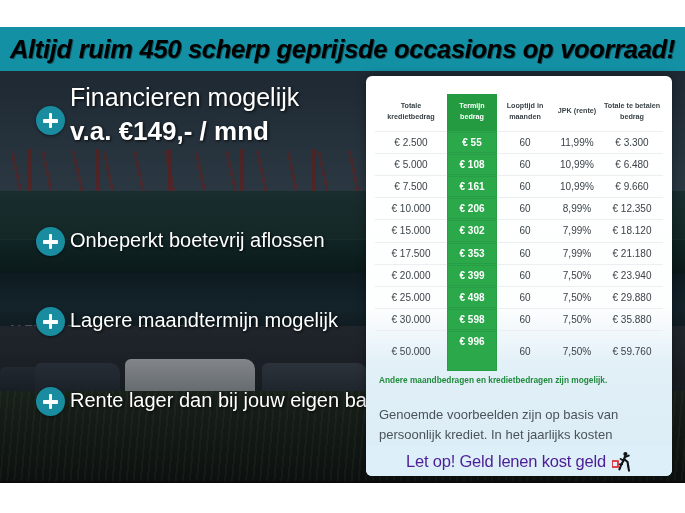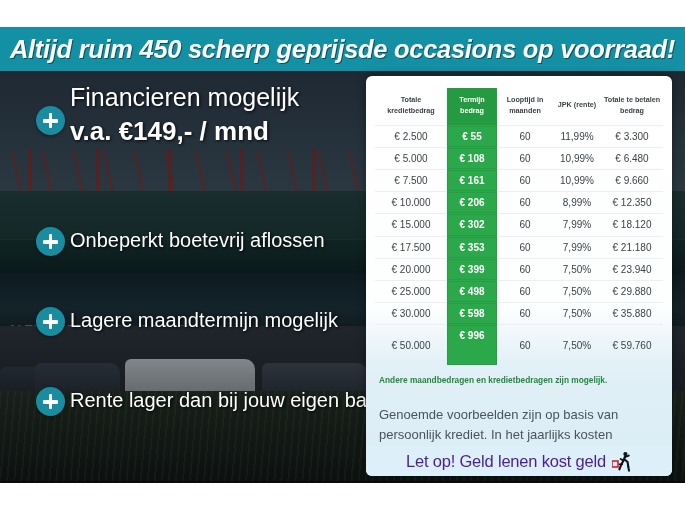--- a/index.html
+++ b/index.html
@@ -4,21 +4,21 @@
 <style>
   html,body{margin:0;padding:0;background:#ffffff;}
   body{width:685px;height:513px;overflow:hidden;font-family:"Liberation Sans",sans-serif;}
 
   .ad{position:absolute;left:0;top:0;width:685px;height:513px;background:#ffffff;}
 
   
   .banner{position:absolute;left:0;top:27px;width:685px;height:44px;background:#1390a4;}
   .banner-text{position:absolute;left:0;top:0;width:685px;height:44px;
     display:flex;align-items:center;justify-content:center;
-    color:#ffffff;font-size:25.5px;font-weight:bold;font-style:italic;
+    color:#000000;font-size:25.5px;font-weight:bold;font-style:italic;
     letter-spacing:-0.3px;text-shadow:1px 1px 0 rgba(0,0,0,.45);white-space:nowrap;}
 
   
   .stage{position:absolute;left:0;top:71px;width:685px;height:410px;overflow:hidden;
     background:#2b3a46;border-bottom:2px solid #0b0b0b;}
 
   
   .sky{position:absolute;left:0;top:0;width:685px;height:150px;
     background:linear-gradient(180deg,#32414e 0%,#3a4a56 45%,#41525e 100%);}
   .building{position:absolute;left:0;top:120px;width:685px;height:120px;
@@ -67,21 +67,21 @@
   .badge:before,.badge:after{content:"";position:absolute;background:#ffffff;border-radius:1px;}
   .badge:before{left:7px;top:13px;width:15px;height:3.5px;}
   .badge:after{left:12.7px;top:7px;width:3.5px;height:15px;}
   .bullet{position:absolute;left:70px;color:#ffffff;font-size:20px;font-weight:400;
     text-shadow:1px 1px 3px rgba(0,0,0,.9);white-space:nowrap;}
 
   
   .card{position:absolute;left:366px;top:76px;width:306px;height:400px;
     background:linear-gradient(180deg,#ffffff 0%,#fdfefe 58%,#e2f0f7 72%,#d9ecf5 100%);
     border-radius:6px;box-shadow:0 0 10px rgba(0,0,0,.35);overflow:hidden;}
-  table{border-collapse:collapse;width:288px;margin:12px auto 0 auto;table-layout:fixed;}
+  table{border-collapse:collapse;width:288px;margin:18px auto 0 auto;table-layout:fixed;}
   th{font-size:7.2px;font-weight:bold;color:#3b4348;line-height:1.5;padding:7px 1px 8px 1px;
      text-align:center;vertical-align:middle;}
   td{font-size:10px;color:#3b4348;text-align:center;padding:5.1px 1px;
      border-top:1px solid #eceff1;vertical-align:middle;}
   col.c0{width:72px;} col.c1{width:50px;} col.c2{width:56px;} col.c3{width:48px;} col.c4{width:62px;}
   th.hl{background:#249b41;color:#ffffff;}
   td.hl{background:#2aa84a;color:#ffffff;font-weight:bold;border-top:1px solid #2aa84a;
      box-shadow:0 0 0 1px rgba(0,0,0,.06) inset;}
   tr:last-child td.hl{padding-bottom:24px;}
 

